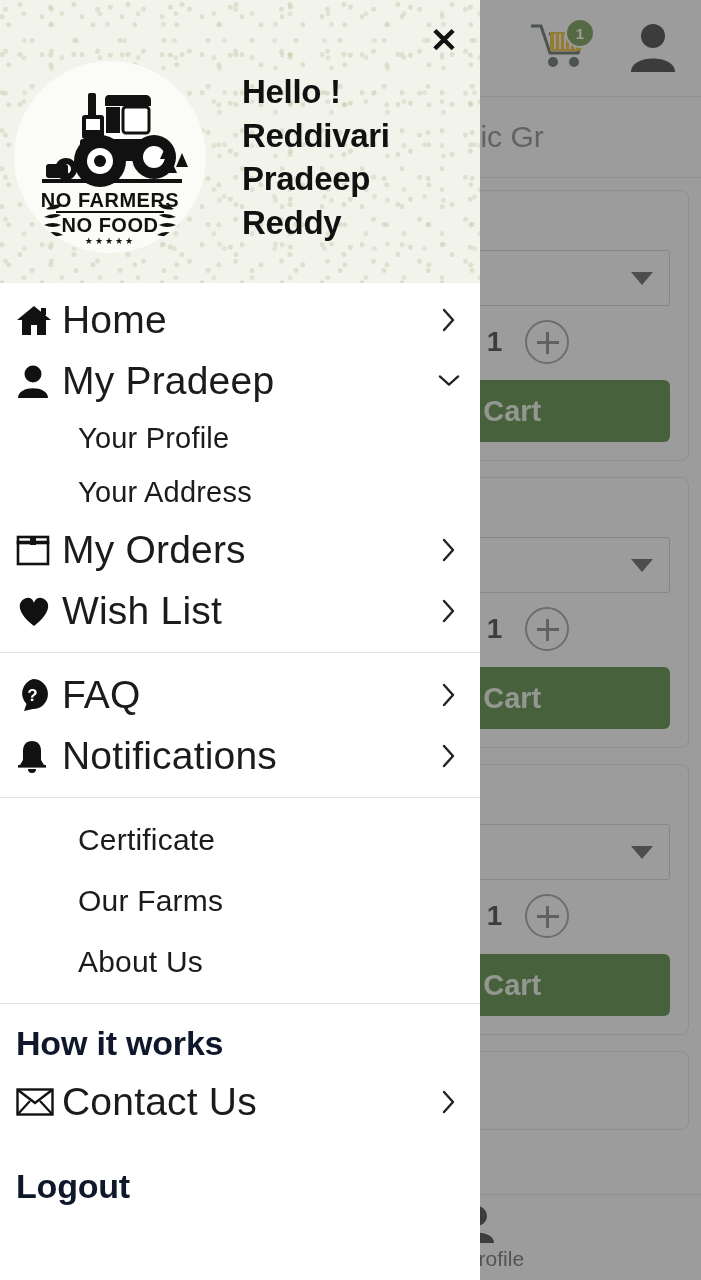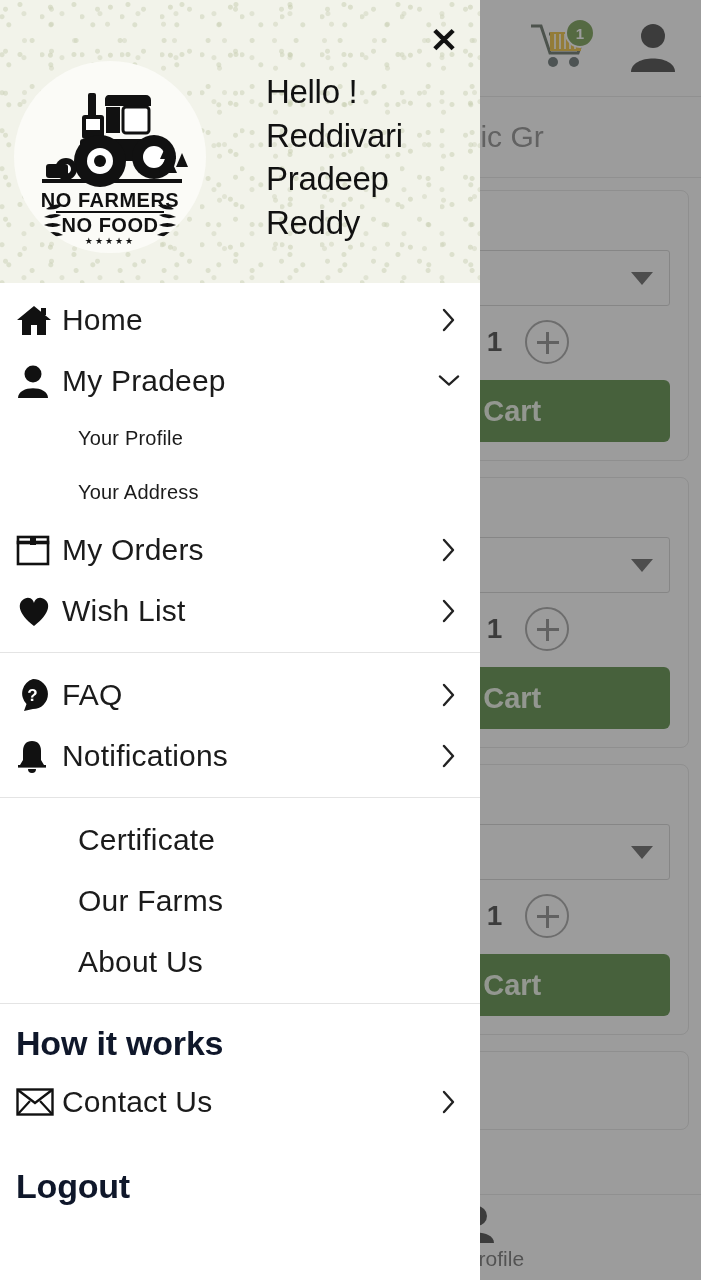--- a/index.html
+++ b/index.html
@@ -119,36 +119,36 @@
   }
   .logo-circle {
     position: absolute; left: 14px; top: 61px;
     width: 192px; height: 192px; border-radius: 50%;
     background: #fbfbf7;
     display: flex; align-items: center; justify-content: center;
     overflow: hidden;
   }
   .greeting {
     position: absolute; left: 242px; top: 70px; width: 200px;
-    font-size: 33px; font-weight: 400; line-height: 1.32;
-    color: #111; letter-spacing: -0.3px; margin-left: 24px;
+    font-size: 33px; font-weight: 700; line-height: 1.32;
+    color: #111; letter-spacing: -0.3px;
   }
 
   .menu { padding-top: 6px; }
   .mrow {
     display: flex; align-items: center;
     height: 61px; padding: 0 20px 0 16px;
   }
   .mrow .ic { width: 46px; display: flex; align-items: center; justify-content: flex-start; }
   .mrow .lbl {
-    flex: 1; font-size: 30px; font-weight: 300; color: #1b1b1b;
+    flex: 1; font-size: 39px; font-weight: 300; color: #1b1b1b;
     letter-spacing: 0.2px;
   }
   .mrow .chev { width: 22px; display: flex; align-items: center; justify-content: center; color: #222; }
-  .sub .lbl { padding-left: 62px; font-size: 20px; }
+  .sub .lbl { padding-left: 62px; font-size: 29px; }
   .sub { height: 54px; }
   .divider { height: 1px; background: #e4e4e4; margin: 11px 0; }
   .sectionlink { height: 61px; }
   .sectionlink .lbl { padding-left: 62px; font-size: 30px; }
   .bold-head {
     padding: 0 16px; font-size: 34px; font-weight: 800; color: #0f172a;
     height: 56px; display: flex; align-items: center; letter-spacing: -0.2px;
   }
 </style>
 </head>

